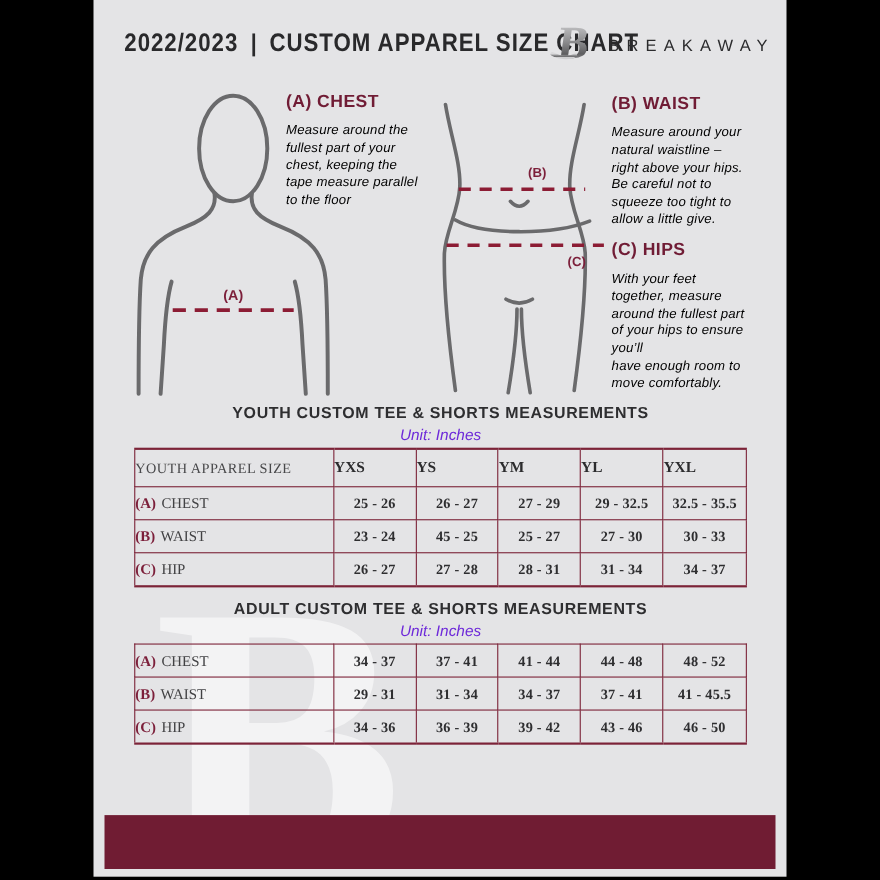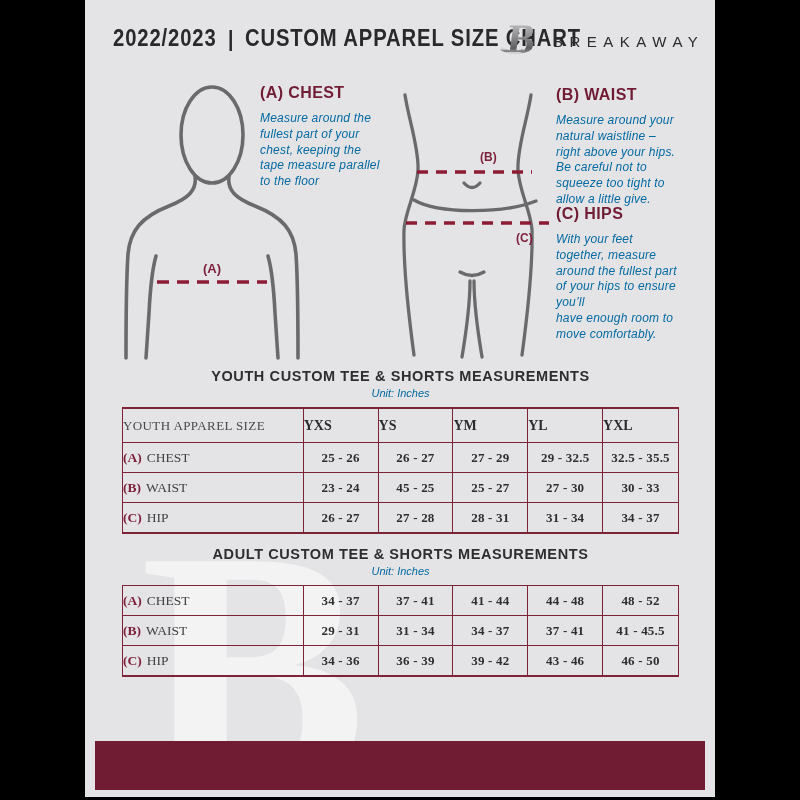--- a/index.html
+++ b/index.html
@@ -17,35 +17,35 @@
        transform:scaleX(0.88);transform-origin:left center;z-index:2;}
   .hdr .t{font-weight:bold;font-size:23px;color:#29292b;letter-spacing:1px;white-space:nowrap;}
   .hdr .sep{font-weight:bold;font-size:22px;color:#29292b;}
   .logo{position:absolute;left:414px;top:13px;z-index:2;}
   .brand{position:absolute;left:468px;top:33px;font-size:15px;font-weight:normal;color:#2b2b2d;
          letter-spacing:6.5px;z-index:2;white-space:nowrap;}
 
   
   .instr{position:absolute;z-index:2;}
   .instr h3{margin:0 0 9px 0;font-size:16px;font-weight:bold;color:#701c35;letter-spacing:0.4px;}
-  .instr p{margin:0;font-size:12px;font-style:italic;color:#0369a1;line-height:1.32;
+  .instr p{margin:0;font-size:12px;font-style:italic;color:#000000;line-height:1.32;
            white-space:pre-line;letter-spacing:0.2px;}
   .instrA{left:175px;top:84px;width:142px;}
   .instrB{left:471px;top:86px;width:152px;}
-  .instrC{left:471px;top:205px;width:152px;}
+  .instrC{left:471px;top:219px;width:152px;}
 
   .fig{position:absolute;z-index:1;}
   .fig1{left:22px;top:78px;}
   .fig2{left:303px;top:93px;}
 
   
   .sec-title{position:absolute;left:37px;width:557px;text-align:center;font-size:14.5px;
              font-weight:bold;color:#2e2e30;letter-spacing:0.6px;z-index:2;}
-  .sec-unit{position:absolute;left:37px;width:557px;text-align:center;font-size:11px;
-            font-style:italic;color:#0369a1;z-index:2;}
+  .sec-unit{position:absolute;left:37px;width:557px;text-align:center;font-size:14px;
+            font-style:italic;color:#6d28d9;z-index:2;}
   .y-title{top:368px;} .y-unit{top:387px;}
   .a-title{top:546px;} .a-unit{top:565px;}
 
   
   table.size{position:absolute;left:37px;width:557px;border-collapse:collapse;z-index:2;
              background:transparent;}
   .y-table{top:407px;} .a-table{top:585px;}
   table.size td{border:1.6px solid #7c2338;padding:0;font-family:Liberation Serif, serif;}
   table.size tr.hrow td{height:33px;border-top:2.6px solid #7c2338;}
   table.size tr.drow td{height:29px;}

